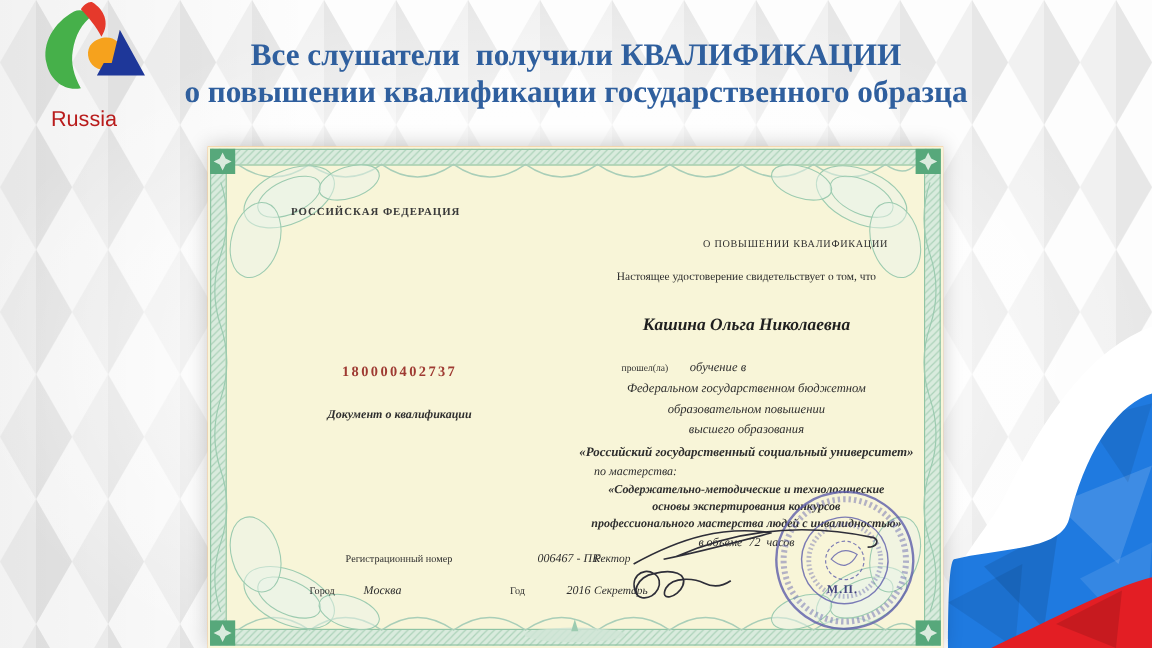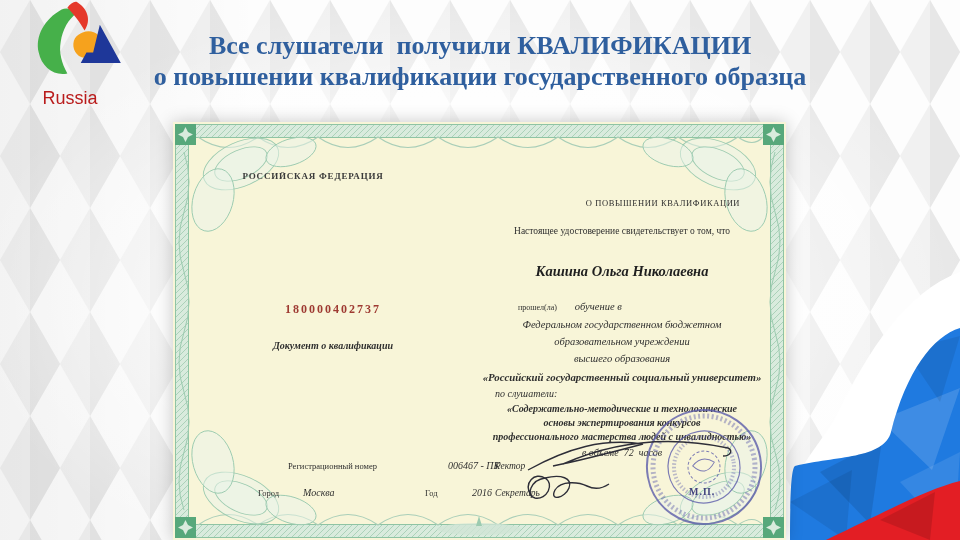--- a/index.html
+++ b/index.html
@@ -182,24 +182,24 @@
       <span class="w1">Город</span><span class="w2">Москва</span><span class="w3">Год</span><span class="w4">2016</span>
     </div>
 
     <div class="ct ctr ct-docsub">О ПОВЫШЕНИИ КВАЛИФИКАЦИИ</div>
     <div class="ct ctr ct-statement">Настоящее удостоверение свидетельствует о том, что</div>
     <div class="ct ctr ct-name">Кашина Ольга Николаевна</div>
     <div class="ct ct-completed">
       <span class="lbl">прошел(ла)</span><span class="val it">обучение в</span>
     </div>
     <div class="ct ctr ct-inst1 it">Федеральном государственном бюджетном</div>
-    <div class="ct ctr ct-inst2 it">образовательном учреждении</div>
+    <div class="ct ctr ct-inst2 it">образовательном повышении</div>
     <div class="ct ctr ct-inst3 it">высшего образования</div>
     <div class="ct ctr ct-univ bd it">«Российский государственный социальный университет»</div>
-    <div class="ct ct-proglabel it">по слушатели:</div>
+    <div class="ct ct-proglabel it">по мастерства:</div>
     <div class="ct ctr ct-prog1 bd it">«Содержательно-методические и технологические</div>
     <div class="ct ctr ct-prog2 bd it">основы экспертирования конкурсов</div>
     <div class="ct ctr ct-prog3 bd it">профессионального мастерства людей с инвалидностью»</div>
     <div class="ct ctr ct-volume it pre">в объеме  72  часов</div>
     <div class="ct ct-rector it">Ректор</div>
     <div class="ct ct-secretary it">Секретарь</div>
 
     <div class="ct stamp">
       <svg width="126" height="126" viewBox="0 0 126 126">
         <g fill="none" stroke="#5d5dab" opacity="0.8" transform="rotate(-10 63 63)">

